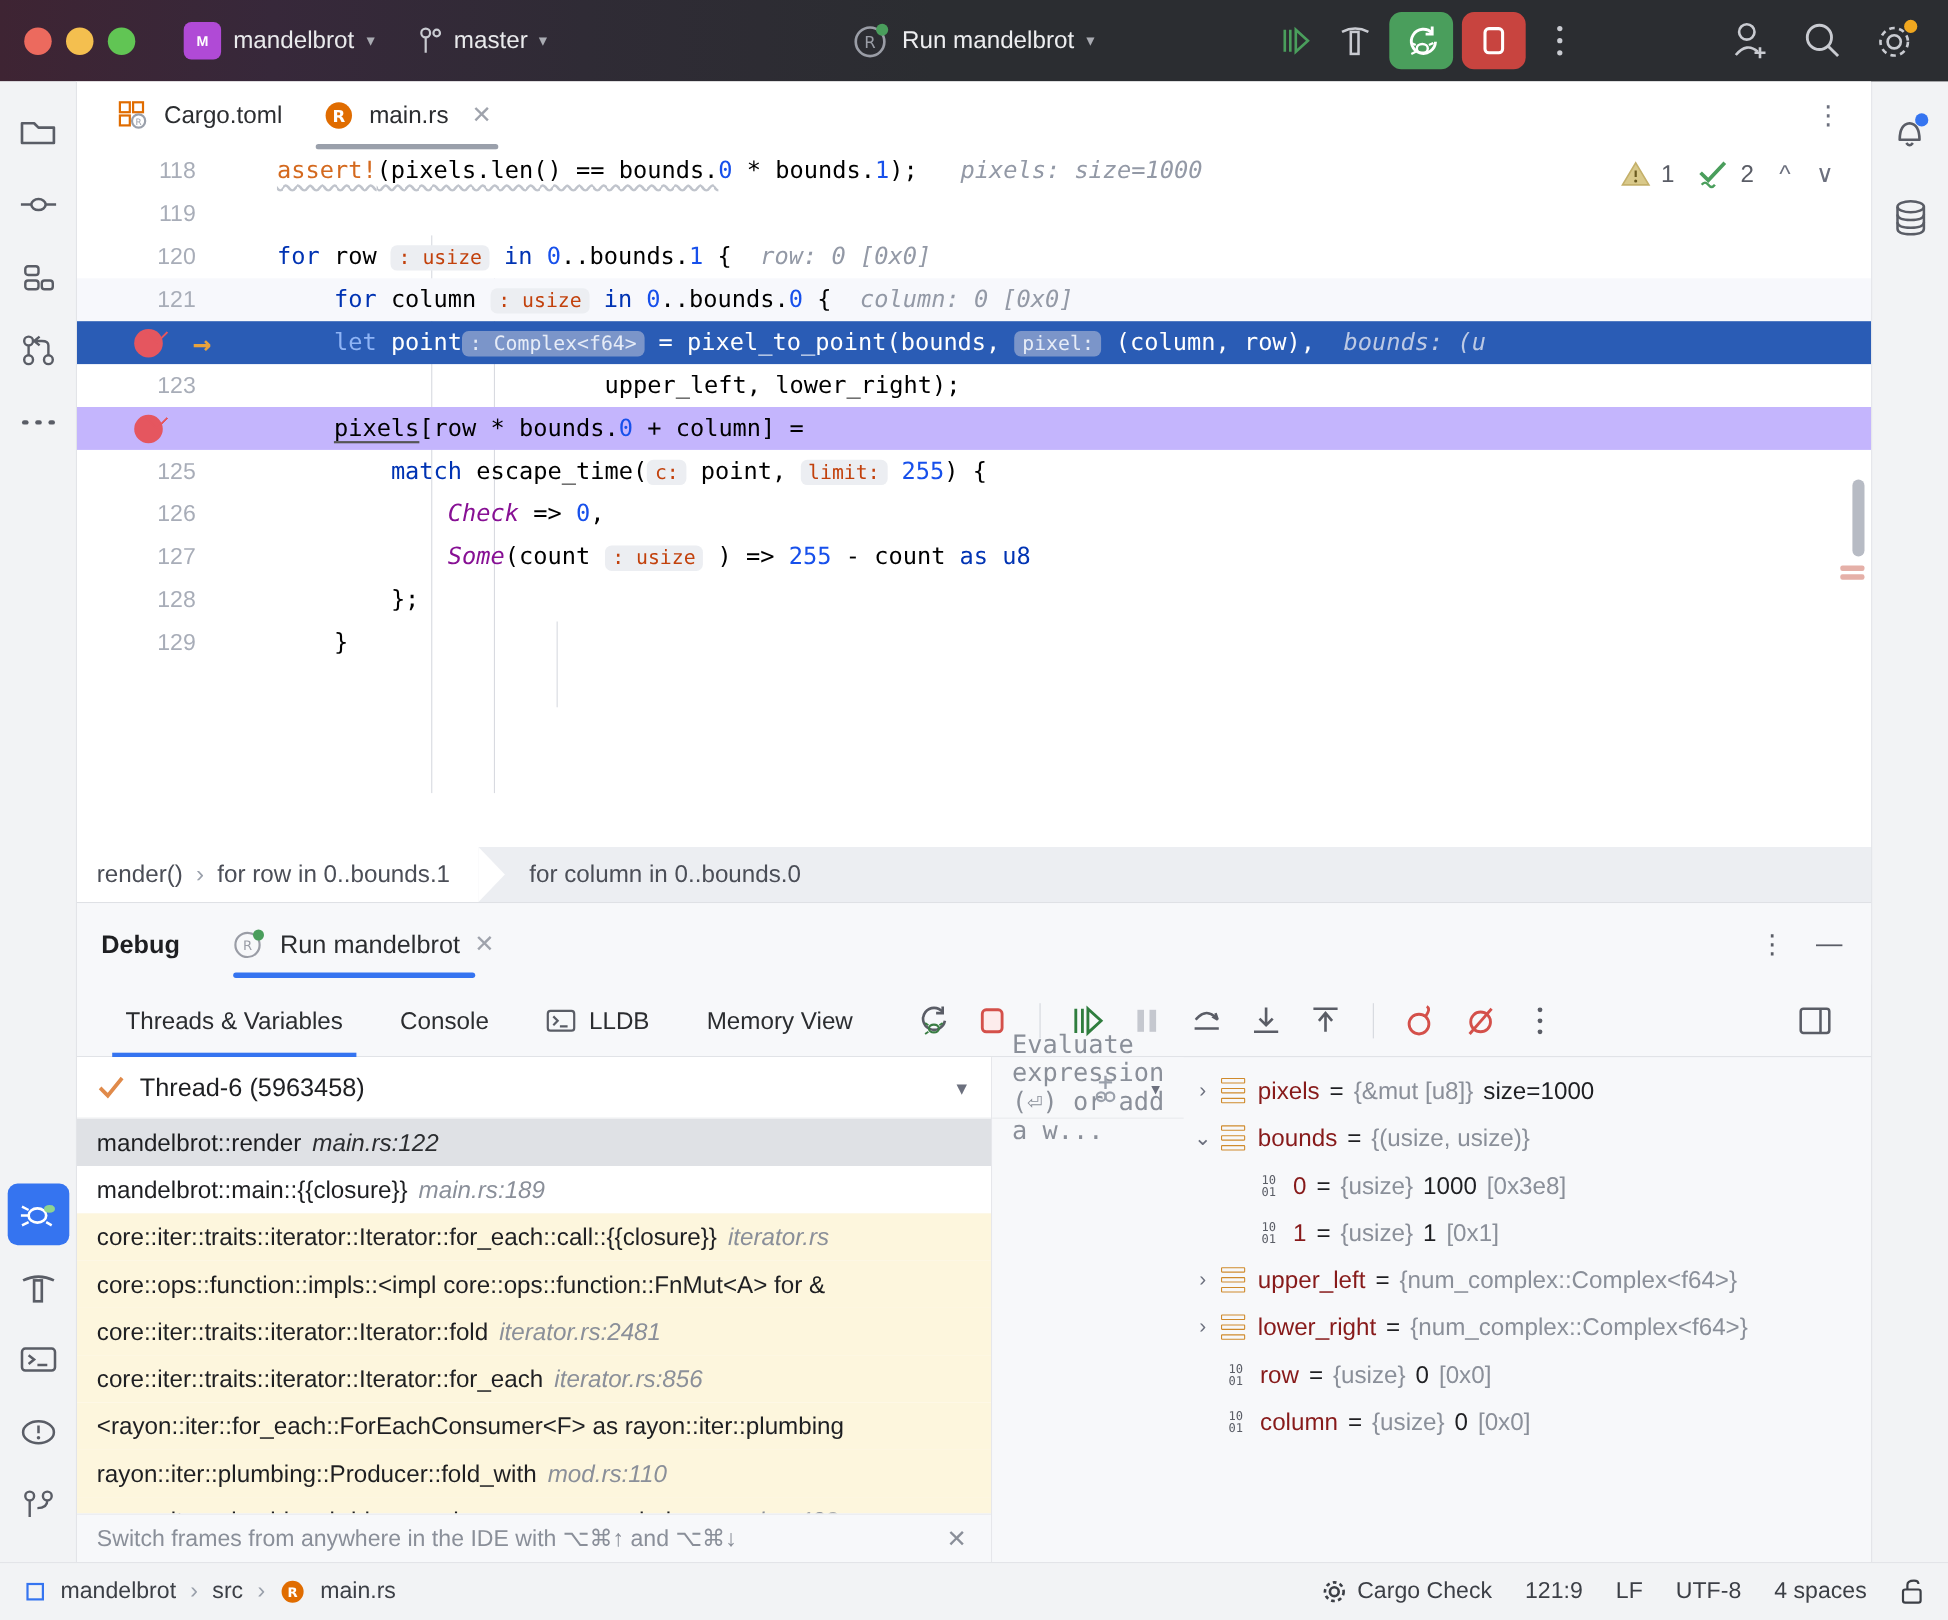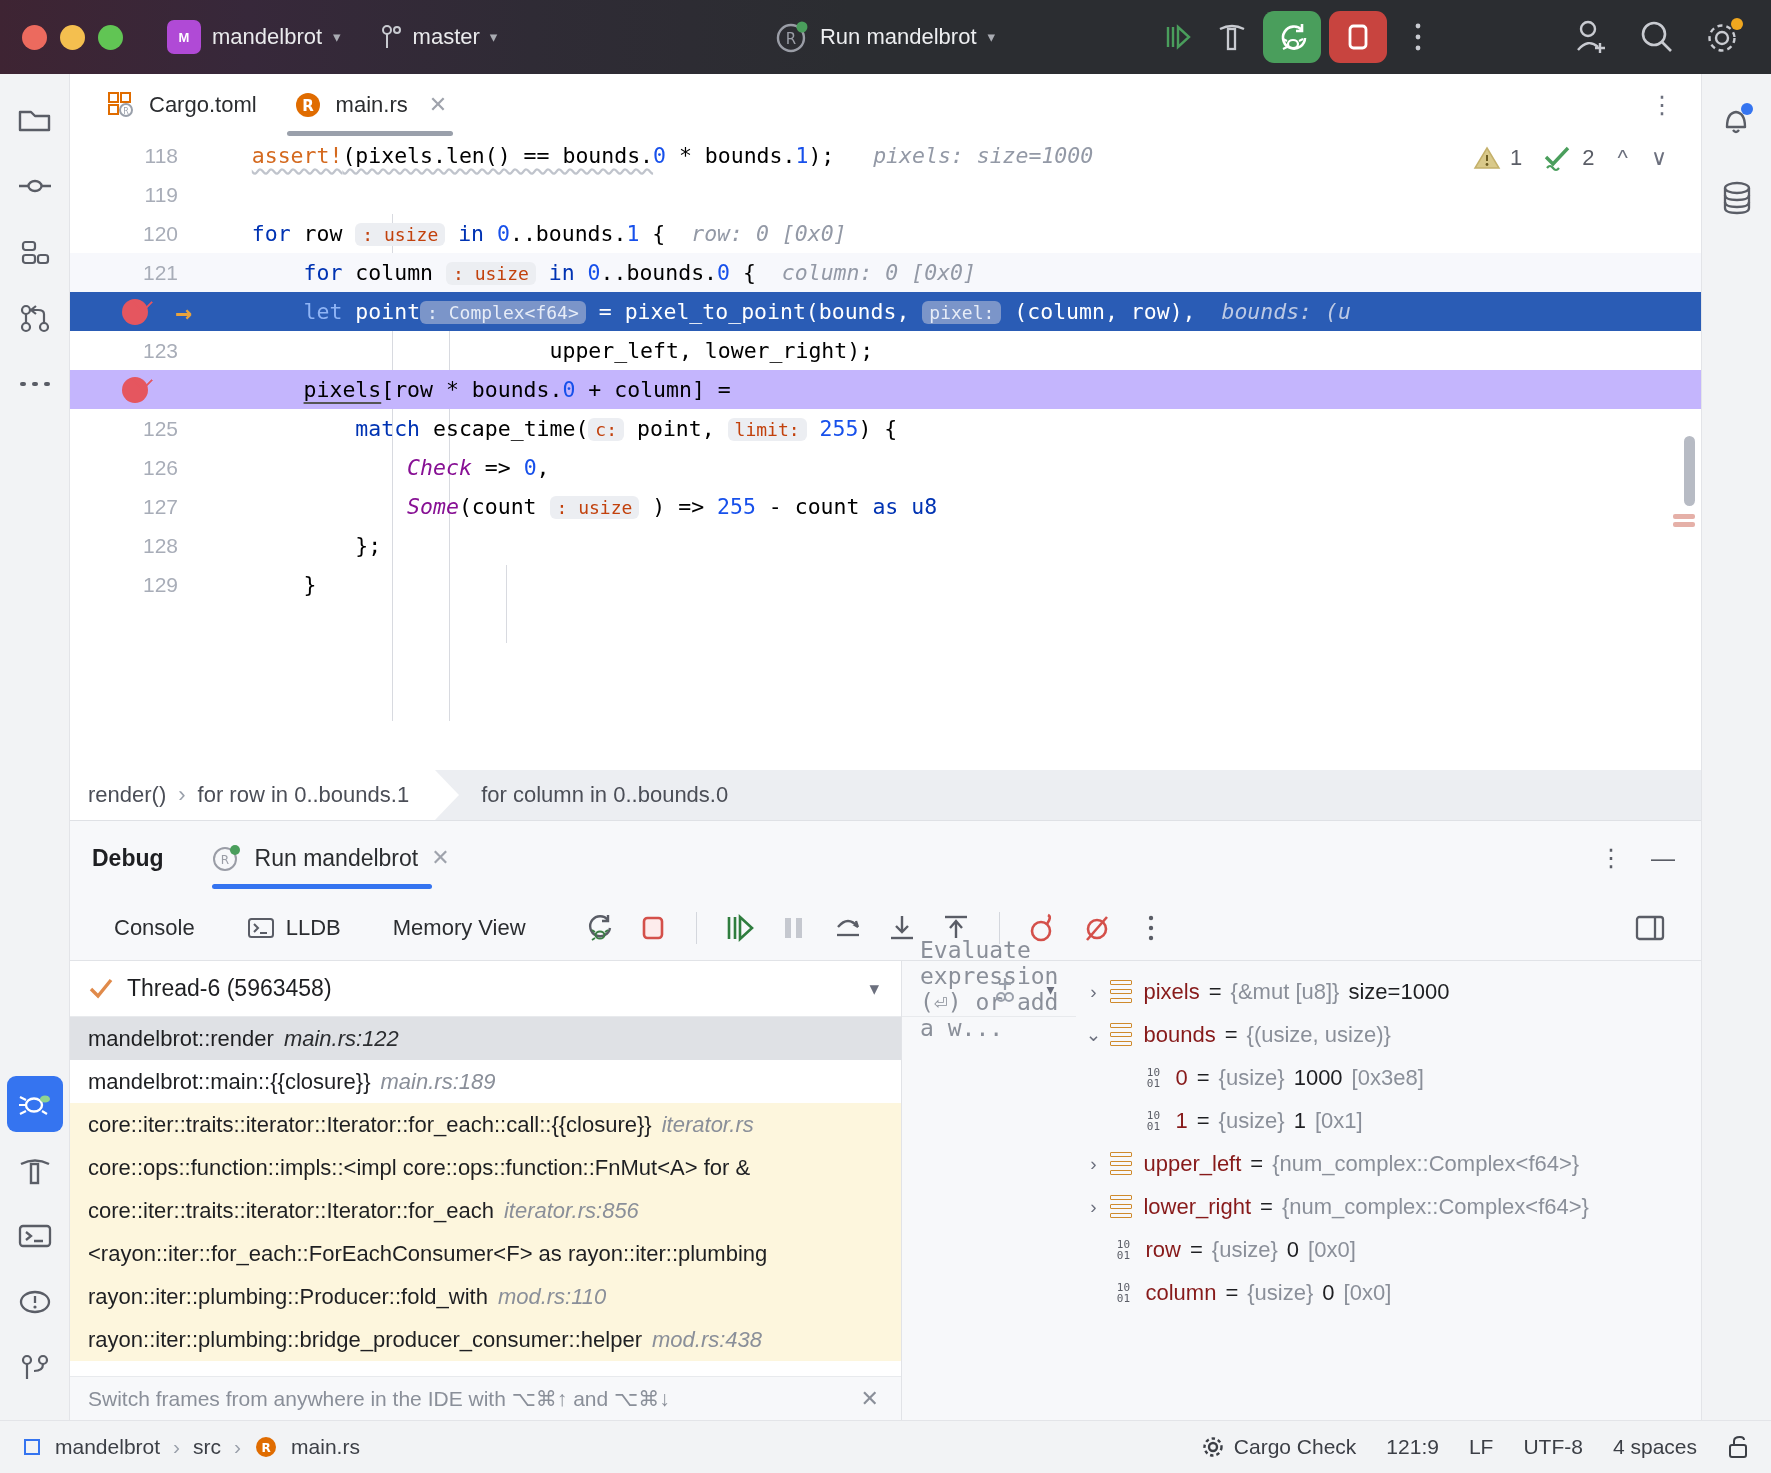--- a/index.html
+++ b/index.html
@@ -543,20 +543,23 @@
             <span>Run mandelbrot</span>
             <span class="x">✕</span>
           </div>
           <div class="rt">
             <span>⋮</span>
             <span>—</span>
           </div>
         </div>
 
         <div class="dbg-bar">
+          <div class="dtab active">
+            <span>Threads &amp; Variables</span>
+          </div>
           <div class="dtab">
             <span>Console</span>
           </div>
           <div class="dtab">
             <span>
               <svg width="28" height="24" viewBox="0 0 28 24">
                   <rect x="2" y="3" width="24" height="18" rx="2.5" fill="none" stroke="#5a5d66" stroke-width="2"></rect>
                   <path d="M7 8 L11 12 L7 16 M13 17 H20" stroke="#5a5d66" stroke-width="2" fill="none"></path>
                 </svg>
             </span>
@@ -665,20 +668,24 @@
                 <span>mandelbrot::main::{{closure}}</span>
                 <span class="loc">main.rs:189</span>
               </div>
               <div class="frame lib">
                 <span>core::iter::traits::iterator::Iterator::for_each::call::{{closure}}</span>
                 <span class="loc">iterator.rs</span>
               </div>
               <div class="frame lib">
                 <span>core::ops::function::impls::&lt;impl core::ops::function::FnMut&lt;A&gt; for &amp;</span>
                 <span class="loc"></span>
+              </div>
+              <div class="frame lib">
+                <span>core::iter::traits::iterator::Iterator::fold</span>
+                <span class="loc">iterator.rs:2481</span>
               </div>
               <div class="frame lib">
                 <span>core::iter::traits::iterator::Iterator::for_each</span>
                 <span class="loc">iterator.rs:856</span>
               </div>
               <div class="frame lib">
                 <span>&lt;rayon::iter::for_each::ForEachConsumer&lt;F&gt; as rayon::iter::plumbing</span>
                 <span class="loc"></span>
               </div>
               <div class="frame lib">

